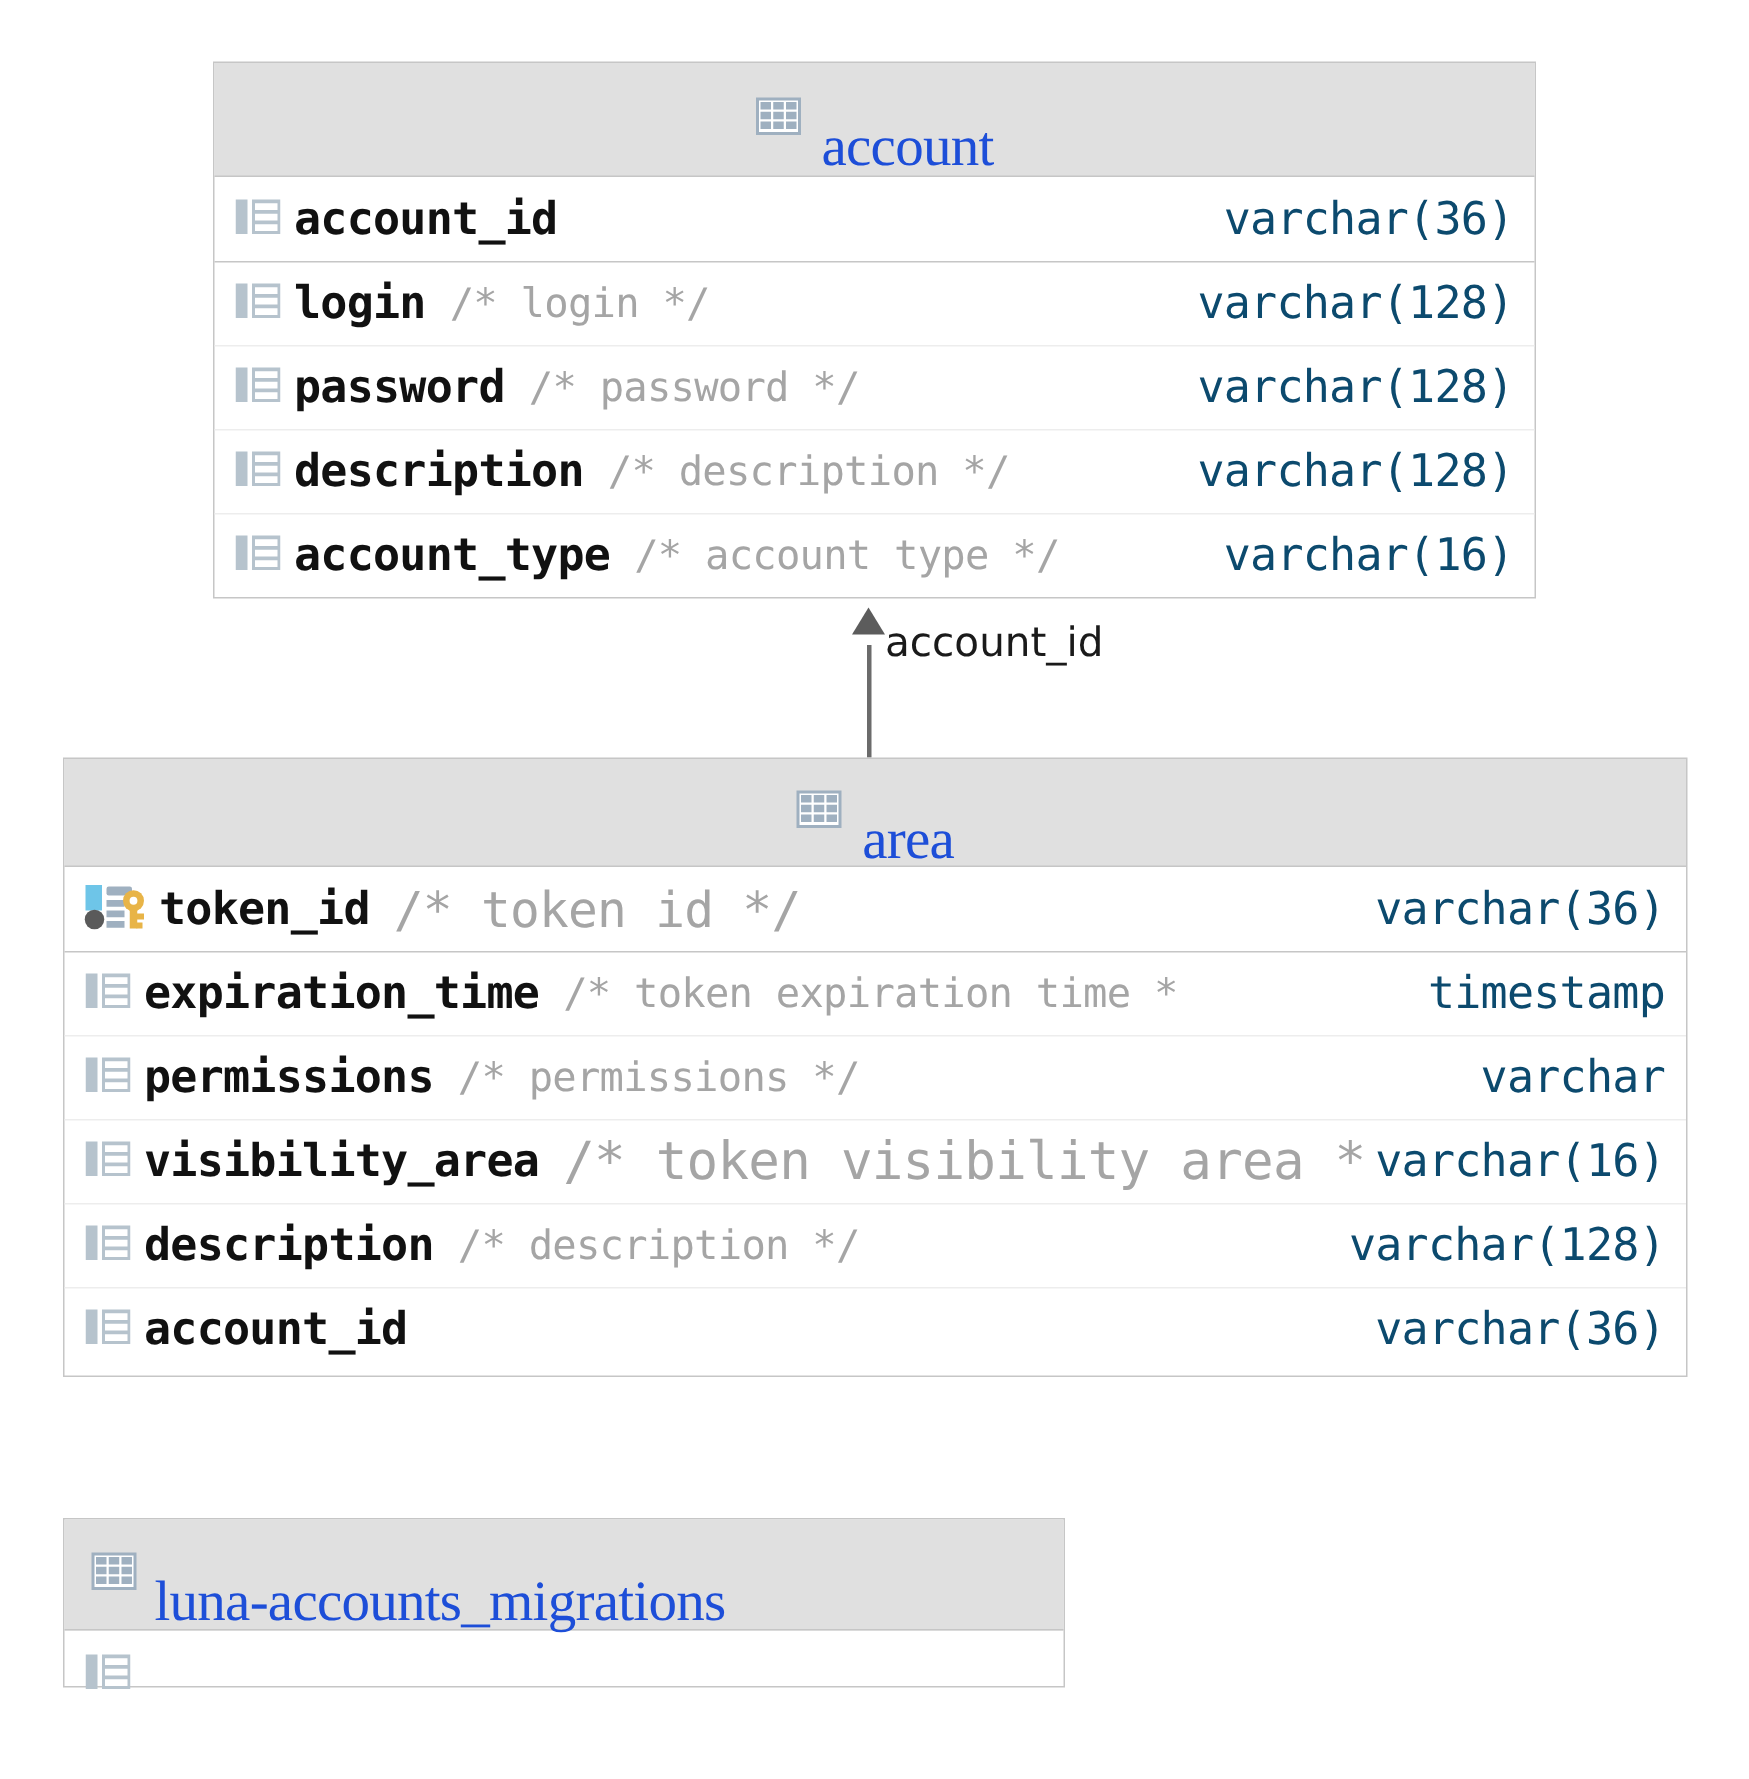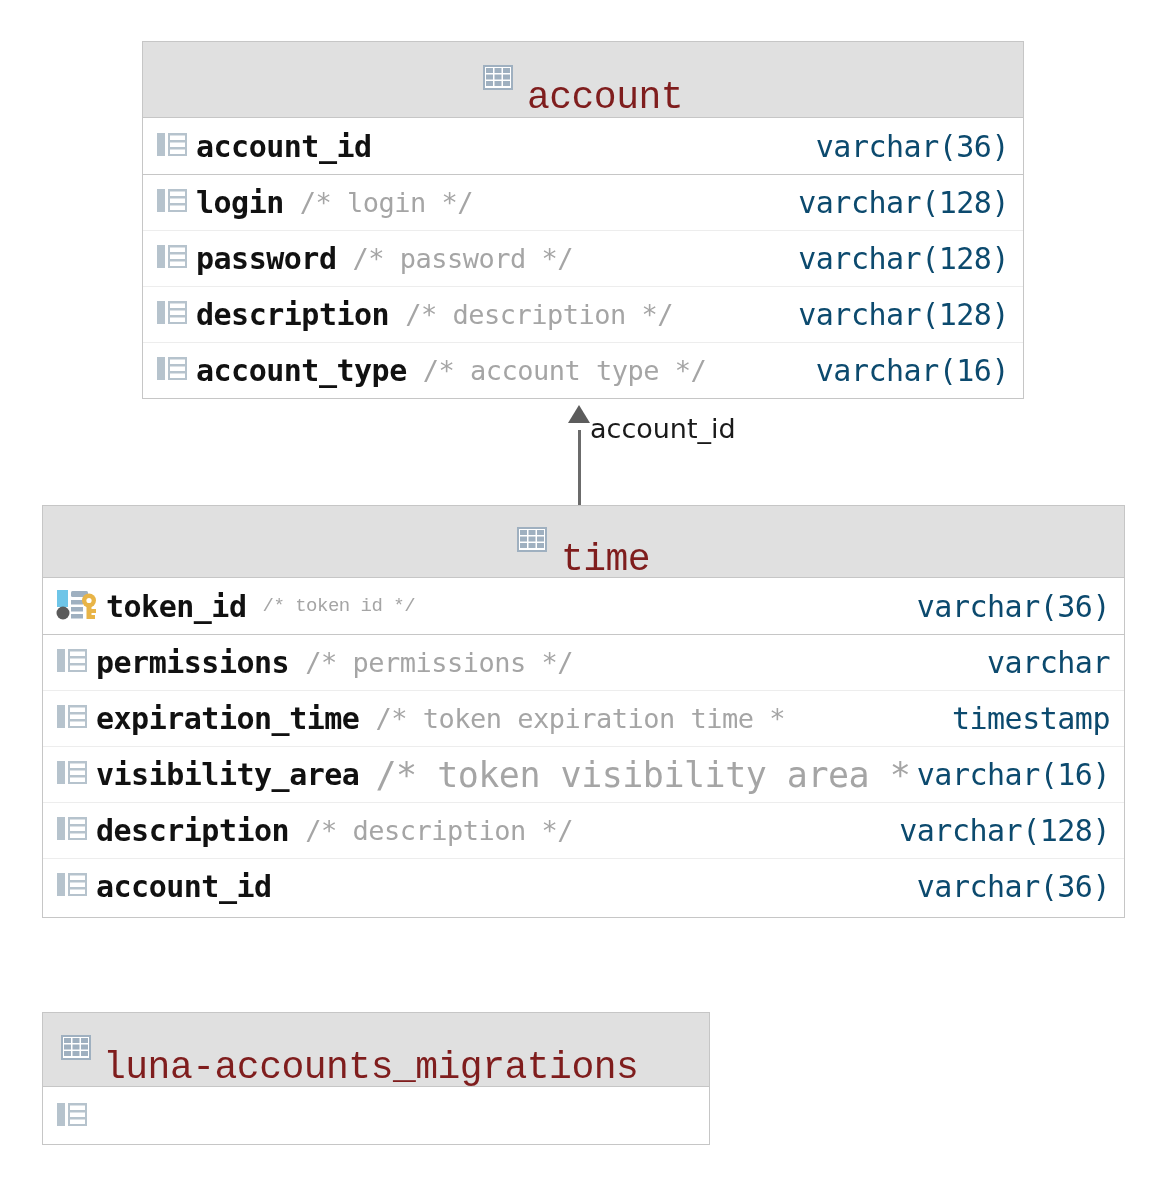--- a/index.html
+++ b/index.html
@@ -29,22 +29,22 @@
     align-items: center;
     justify-content: center;
     gap: 14px;
     box-sizing: border-box;
   }
   .erd-header.left {
     justify-content: flex-start;
     padding-left: 18px;
   }
   .erd-title {
-    font-family: Liberation Mono, monospace;
-    color: #7f1d1d;
+    font-family: Liberation Serif, serif;
+    color: #1d4ed8;
     white-space: nowrap;
     letter-spacing: -0.5px;
     margin-top: 36px;
   }
 
   
   .erd-row {
     display: flex;
     align-items: center;
     box-sizing: border-box;
@@ -211,74 +211,74 @@
         <rect x="11.5" y="3" width="7" height="5" fill="#9fb0c0"></rect>
         <rect x="20" y="3" width="7" height="5" fill="#9fb0c0"></rect>
         <rect x="3" y="9.5" width="7" height="5" fill="#9fb0c0"></rect>
         <rect x="11.5" y="9.5" width="7" height="5" fill="#9fb0c0"></rect>
         <rect x="20" y="9.5" width="7" height="5" fill="#9fb0c0"></rect>
         <rect x="3" y="16" width="7" height="5" fill="#9fb0c0"></rect>
         <rect x="11.5" y="16" width="7" height="5" fill="#9fb0c0"></rect>
         <rect x="20" y="16" width="7" height="5" fill="#9fb0c0"></rect>
       </svg>
     </span>
-    <span class="erd-title" style="font-size:38px;">time</span>
+    <span class="erd-title" style="font-size:38px;">area</span>
   </div>
 
   <div class="erd-row pk-sep" style="height:57px; padding-left:13px;">
     <span class="icon">
       <svg width="44" height="31" viewBox="0 0 44 31">
         <rect x="1" y="1" width="11" height="17" fill="#6ec5e8"></rect>
         <circle cx="7" cy="24" r="6.5" fill="#5a5a5a"></circle>
         <rect x="15" y="2" width="17" height="6" rx="1.5" fill="#9fb0c0"></rect>
         <rect x="15" y="11" width="12" height="4.5" fill="#9fb0c0"></rect>
         <rect x="15" y="18" width="12" height="4.5" fill="#9fb0c0"></rect>
         <rect x="15" y="25" width="12" height="4.5" fill="#9fb0c0"></rect>
         <circle cx="33" cy="11.5" r="7" fill="#e8b447"></circle>
         <circle cx="33" cy="11.5" r="2.6" fill="#ffffff"></circle>
         <rect x="30.5" y="16" width="5" height="14" fill="#e8b447"></rect>
         <rect x="35" y="20" width="5" height="4" fill="#e8b447"></rect>
         <rect x="35" y="26" width="4" height="4" fill="#e8b447"></rect>
       </svg>
     </span>
     <span class="col-name" style="font-size:30px; margin-left:6px;">token_id</span>
-    <span class="col-comment" style="font-size:19px;font-family:Liberation Mono, monospace;">/* token id */</span>
+    <span class="col-comment" style="font-size:33px;">/* token id */</span>
     <span class="col-type" style="font-size:30px;">varchar(36)</span>
+  </div>
+
+  <div class="erd-row" style="height:56px;">
+    <span class="icon">
+      <svg width="30" height="27" viewBox="0 0 30 27">
+        <rect x="0" y="2" width="8" height="23" fill="#b6c3cd"></rect>
+        <rect x="11" y="2" width="19" height="23" fill="#b6c3cd"></rect>
+        <rect x="13" y="4.5" width="15" height="4.5" fill="#ffffff"></rect>
+        <rect x="13" y="11.5" width="15" height="4.5" fill="#ffffff"></rect>
+        <rect x="13" y="18.5" width="15" height="4.5" fill="#ffffff"></rect>
+      </svg>
+    </span>
+    <span class="col-name" style="font-size:30px;">expiration_time</span>
+    <span class="col-comment" style="font-size:27px;">/* token expiration time *</span>
+    <span class="col-type" style="font-size:30px;">timestamp</span>
   </div>
 
   <div class="erd-row" style="height:56px;">
     <span class="icon">
       <svg width="30" height="27" viewBox="0 0 30 27">
         <rect x="0" y="2" width="8" height="23" fill="#b6c3cd"></rect>
         <rect x="11" y="2" width="19" height="23" fill="#b6c3cd"></rect>
         <rect x="13" y="4.5" width="15" height="4.5" fill="#ffffff"></rect>
         <rect x="13" y="11.5" width="15" height="4.5" fill="#ffffff"></rect>
         <rect x="13" y="18.5" width="15" height="4.5" fill="#ffffff"></rect>
       </svg>
     </span>
     <span class="col-name" style="font-size:30px;">permissions</span>
     <span class="col-comment" style="font-size:27px;">/* permissions */</span>
     <span class="col-type" style="font-size:30px;">varchar</span>
   </div>
 
-  <div class="erd-row" style="height:56px;">
-    <span class="icon">
-      <svg width="30" height="27" viewBox="0 0 30 27">
-        <rect x="0" y="2" width="8" height="23" fill="#b6c3cd"></rect>
-        <rect x="11" y="2" width="19" height="23" fill="#b6c3cd"></rect>
-        <rect x="13" y="4.5" width="15" height="4.5" fill="#ffffff"></rect>
-        <rect x="13" y="11.5" width="15" height="4.5" fill="#ffffff"></rect>
-        <rect x="13" y="18.5" width="15" height="4.5" fill="#ffffff"></rect>
-      </svg>
-    </span>
-    <span class="col-name" style="font-size:30px;">expiration_time</span>
-    <span class="col-comment" style="font-size:27px;">/* token expiration time *</span>
-    <span class="col-type" style="font-size:30px;">timestamp</span>
-  </div>
-
   <div class="erd-row" style="height:56px;justify-content:center;">
     <span class="icon">
       <svg width="30" height="27" viewBox="0 0 30 27">
         <rect x="0" y="2" width="8" height="23" fill="#b6c3cd"></rect>
         <rect x="11" y="2" width="19" height="23" fill="#b6c3cd"></rect>
         <rect x="13" y="4.5" width="15" height="4.5" fill="#ffffff"></rect>
         <rect x="13" y="11.5" width="15" height="4.5" fill="#ffffff"></rect>
         <rect x="13" y="18.5" width="15" height="4.5" fill="#ffffff"></rect>
       </svg>
     </span>
@@ -311,21 +311,21 @@
         <rect x="13" y="11.5" width="15" height="4.5" fill="#ffffff"></rect>
         <rect x="13" y="18.5" width="15" height="4.5" fill="#ffffff"></rect>
       </svg>
     </span>
     <span class="col-name" style="font-size:30px;">account_id</span>
     <span class="col-comment" style="font-size:27px;"></span>
     <span class="col-type" style="font-size:30px;">varchar(36)</span>
   </div>
 </div>
 
-<div class="erd-table" id="tbl-migrations" style="left:42px; top:1012px; width:668px; height:133px;">
+<div class="erd-table" id="tbl-migrations" style="left:42px; top:1012px; width:668px; height:113px;">
 
   <div class="erd-header left" style="height:74px; gap:12px;">
     <span class="icon">
       <svg width="30" height="25" viewBox="0 0 30 25">
         <rect x="0.5" y="0.5" width="29" height="24" fill="#ffffff" stroke="#9fb0c0" stroke-width="3"></rect>
         <rect x="3" y="3" width="7" height="5" fill="#9fb0c0"></rect>
         <rect x="11.5" y="3" width="7" height="5" fill="#9fb0c0"></rect>
         <rect x="20" y="3" width="7" height="5" fill="#9fb0c0"></rect>
         <rect x="3" y="9.5" width="7" height="5" fill="#9fb0c0"></rect>
         <rect x="11.5" y="9.5" width="7" height="5" fill="#9fb0c0"></rect>

